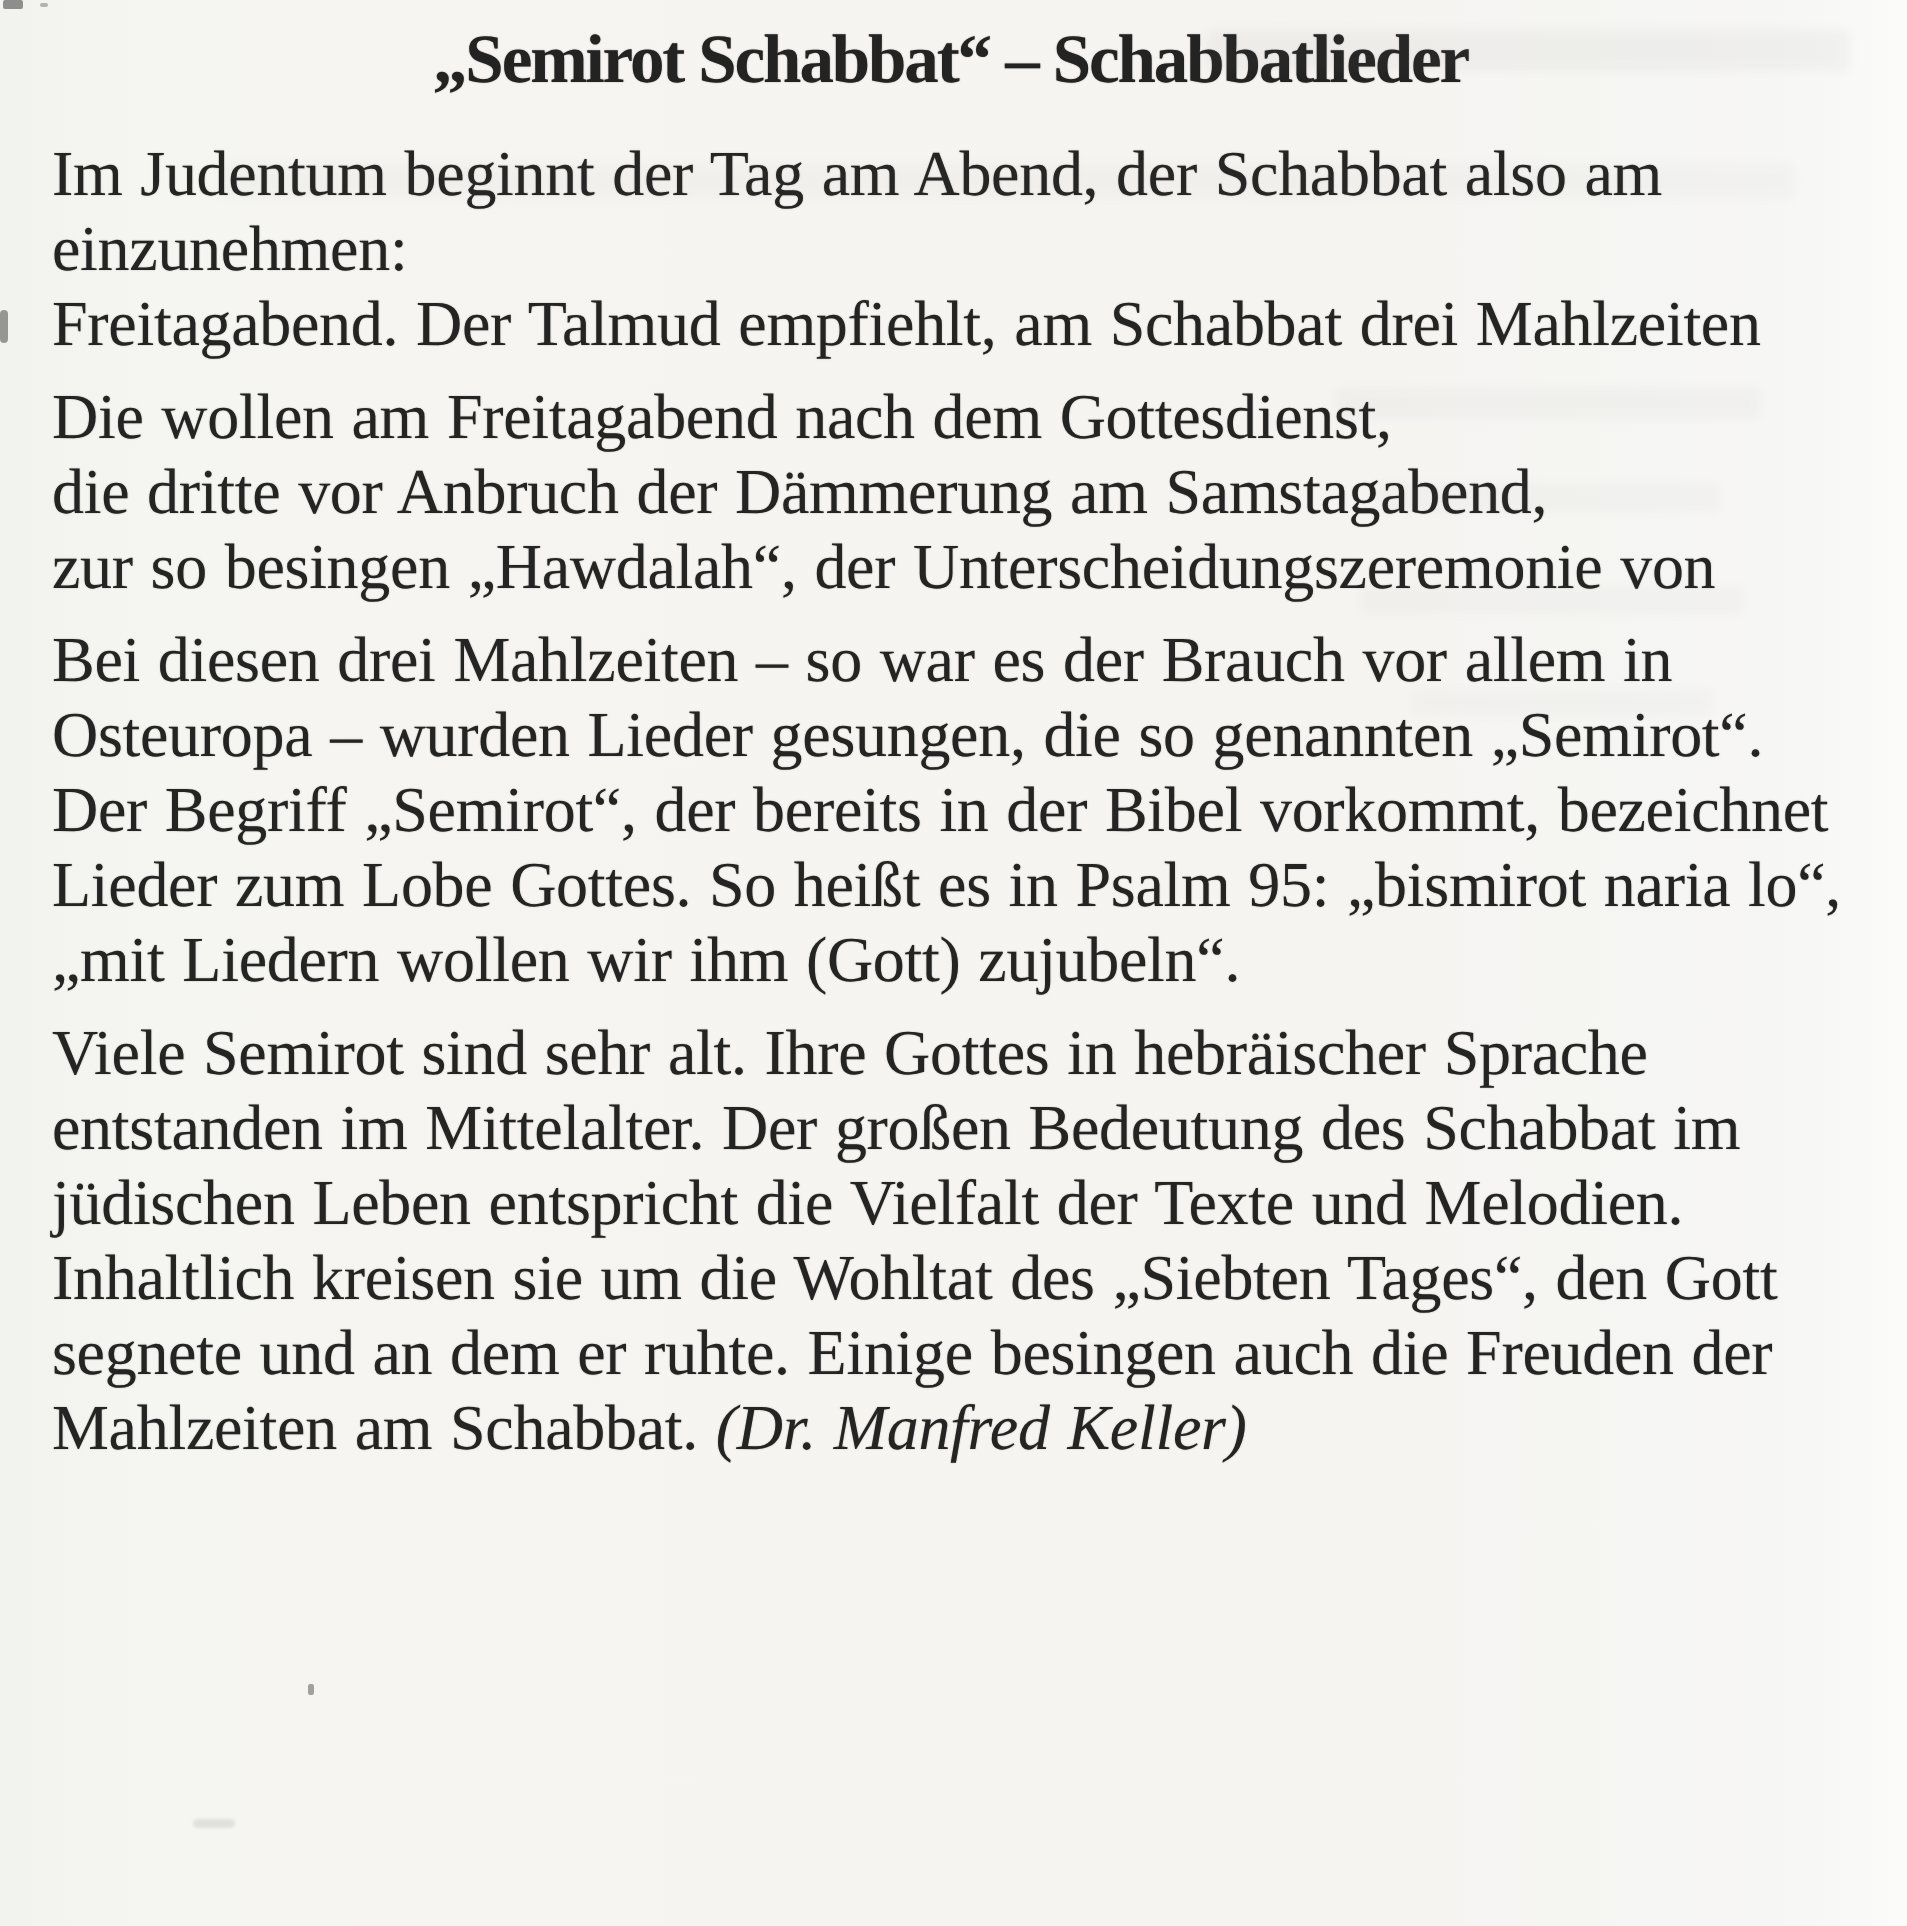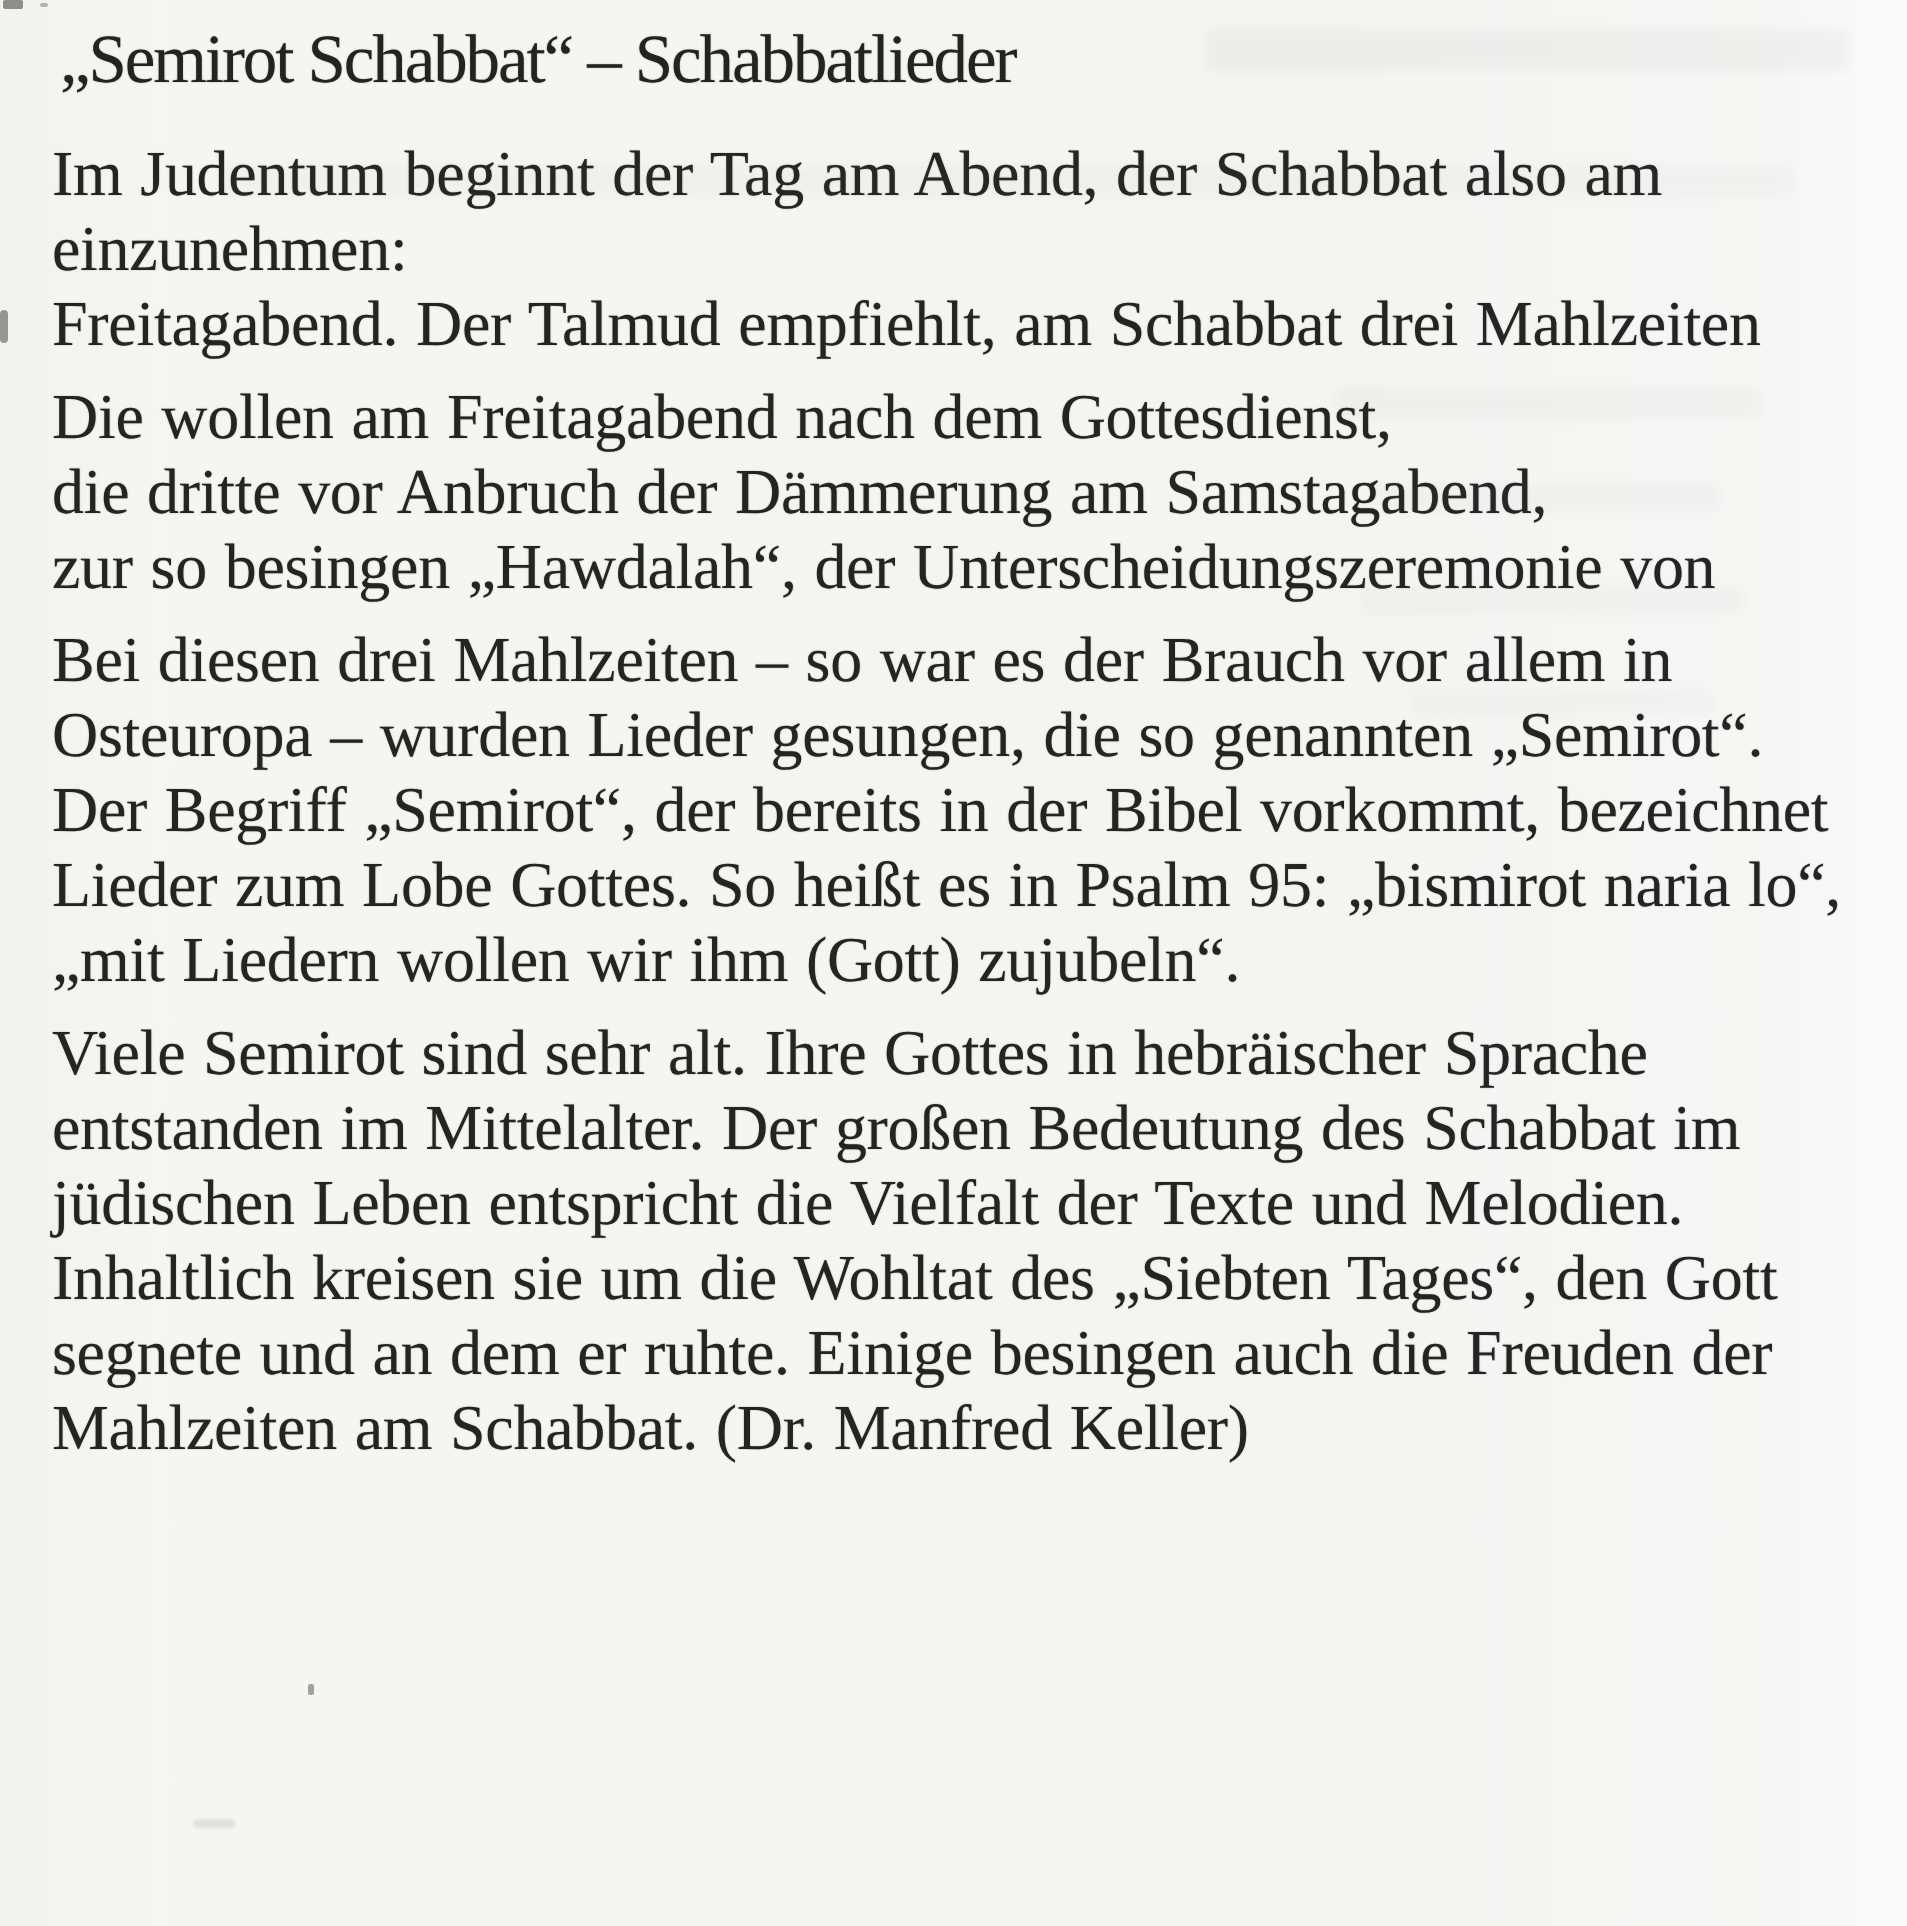--- a/index.html
+++ b/index.html
@@ -20,42 +20,44 @@
     font-family: "Liberation Serif", "DejaVu Serif", serif;
     text-rendering: geometricPrecision;
   }
   .content {
     position: absolute;
     top: 19px;
     left: 52px;
     right: 75px;
   }
   .doc-title {
-    margin: 0 0 36px 8px;
+    margin: 0 0 36px 16px;
     font-size: 69px;
     line-height: 81px;
-    font-weight: 400;
+    font-weight: 700;
     letter-spacing: -2.1px;
     color: #232322;
     text-shadow: 0 0 1.4px rgba(25,25,25,0.45);
     white-space: nowrap;
+    text-align: center;
   }
   .para {
     margin: 0 0 18px 0;
   }
   .line {
     font-size: 64px;
     line-height: 75px;
     letter-spacing: -0.3px;
     word-spacing: 2.1px;
     color: #242423;
     text-shadow: 0 0 1.4px rgba(30,30,30,0.42);
     white-space: nowrap;
   }
   .italic {
+    font-style: italic;
   }
   
   .ghost {
     position: absolute;
     background: #777;
     border-radius: 6.9px;
     filter: blur(4.8px);
   }
   .speck {
     position: absolute;

